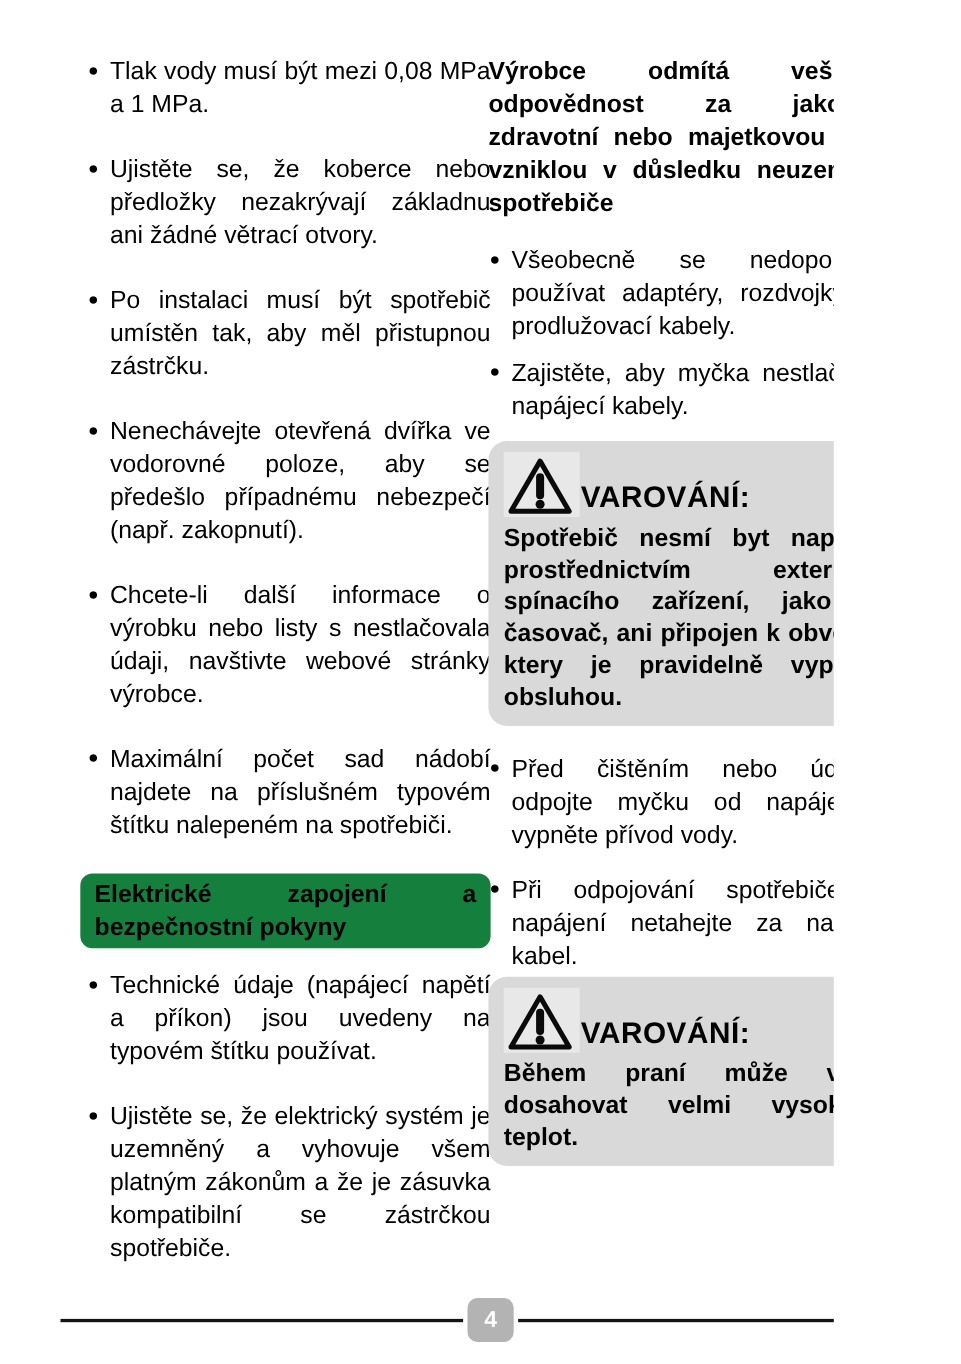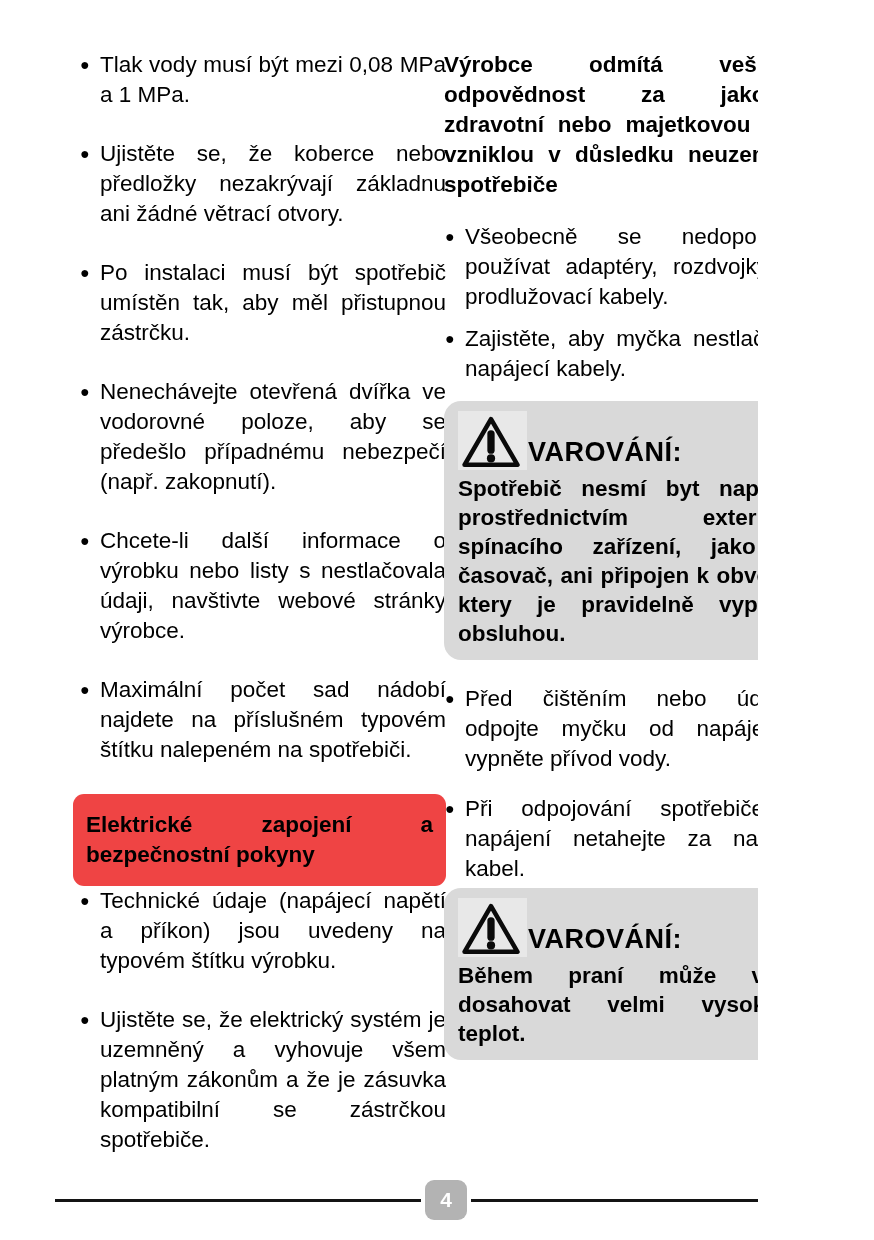--- a/index.html
+++ b/index.html
@@ -32,26 +32,27 @@
     content: "●";
     position: absolute;
     left: -3px;
     top: 0px;
     font-size: 16px;
     line-height: 30px;
   }
 
   
   .section-box {
-    background: #ef4444;
+    background: #15803d;
     border-radius: 11px;
-    padding: 16px 13px;
+    padding: 4px 13px;
     font-weight: bold;
     text-align: justify;
     margin-top: 20px;
+    margin-bottom: 19px;
   }
 
   
   .intro {
     font-weight: bold;
     text-align: justify;
     margin-bottom: 22px;
   }
 
   
@@ -126,21 +127,21 @@
   <div class="col col-left">
     <div class="bullet">Tlak vody musí být mezi 0,08 MPa a 1 MPa.</div>
     <div class="bullet">Ujistěte se, že koberce nebo předložky nezakrývají základnu ani žádné větrací otvory.</div>
     <div class="bullet">Po instalaci musí být spotřebič umístěn tak, aby měl přistupnou zástrčku.</div>
     <div class="bullet">Nenechávejte otevřená dvířka ve vodorovné poloze, aby se předešlo případnému nebezpečí (např. zakopnutí).</div>
     <div class="bullet">Chcete-li další informace o výrobku nebo listy s nestlačovala údaji, navštivte webové stránky výrobce.</div>
     <div class="bullet">Maximální počet sad nádobí najdete na příslušném typovém štítku nalepeném na spotřebiči.</div>
 
     <div class="section-box">Elektrické zapojení a bezpečnostní pokyny</div>
 
-    <div class="bullet">Technické údaje (napájecí napětí a příkon) jsou uvedeny na typovém štítku výrobku.</div>
+    <div class="bullet">Technické údaje (napájecí napětí a příkon) jsou uvedeny na typovém štítku používat.</div>
     <div class="bullet">Ujistěte se, že elektrický systém je uzemněný a vyhovuje všem platným zákonům a že je zásuvka kompatibilní se zástrčkou spotřebiče.</div>
   </div>
 
   <div class="col col-right">
     <div class="intro">Výrobce odmítá veškerou odpovědnost za jakoukoli zdravotní nebo majetkovou újmu vzniklou v důsledku neuzemnění spotřebiče</div>
 
     <div class="bullet m-b12">Všeobecně se nedoporučuje používat adaptéry, rozdvojky, ani prodlužovací kabely.</div>
     <div class="bullet m-b17">Zajistěte, aby myčka nestlačovala napájecí kabely.</div>
 
     <div class="warning-box m-b24">

